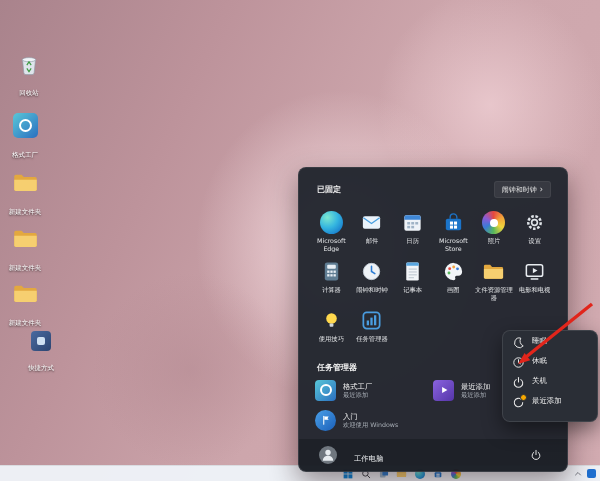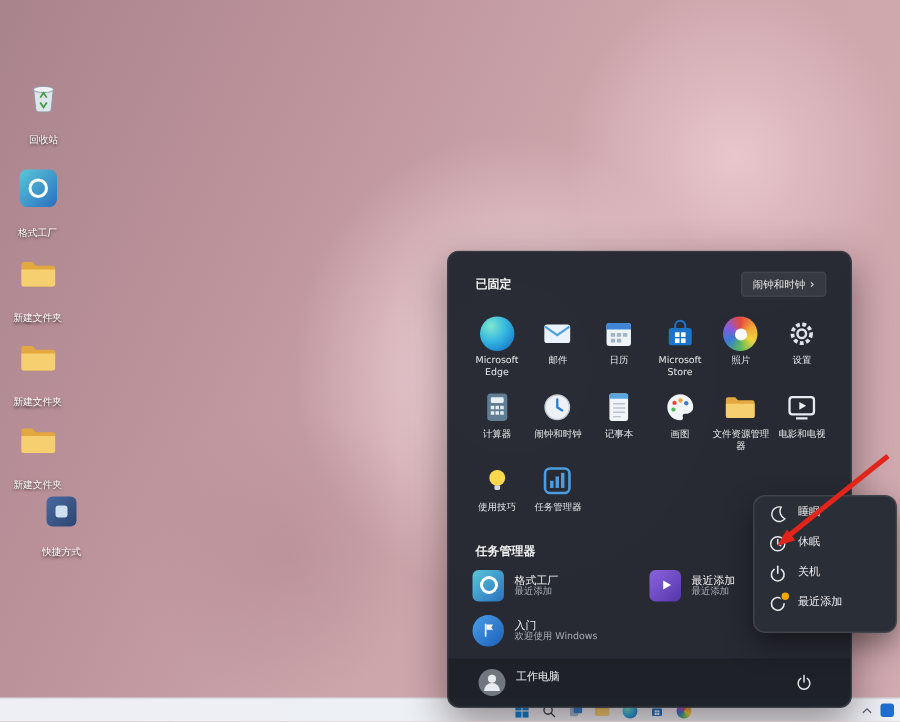--- a/index.html
+++ b/index.html
@@ -56,21 +56,21 @@
   .rec-ic{width:21px;height:21px;border-radius:4px;flex:0 0 auto;display:flex;align-items:center;justify-content:center;}
   .rec-ic.ffg{background:linear-gradient(135deg,#58c7d8,#2b6fc0);}
   .rec-ic.ffg .ring{width:8px;height:8px;border:2px solid #fff;border-radius:50%;}
   .rec-ic.ve{background:linear-gradient(135deg,#8a63e0,#5535a8);}
   .rec-ic.gs{background:linear-gradient(135deg,#4aa0e8,#1b5fb8);border-radius:50%;}
   .rec-title{font-size:7.3px;color:#f2f2f2;line-height:1.25;}
   .rec-sub{font-size:6.3px;color:#a7adb5;line-height:1.25;}
 
   .user-bar{position:absolute;left:0;right:0;bottom:0;height:32px;background:rgba(8,10,14,0.28);
     border-radius:0 0 8px 8px;display:flex;align-items:center;justify-content:space-between;padding:0 20px;}
-  .user-chip{display:flex;align-items:flex-start;gap:7px;}
+  .user-chip{display:flex;align-items:flex-end;gap:17px;}
   .avatar{width:18px;height:18px;border-radius:50%;background:#70777f;overflow:hidden;
     display:flex;align-items:center;justify-content:center;}
   .user-name{font-size:7.3px;color:#eef0f2;}
   .power-btn{width:22px;height:22px;border-radius:4px;display:flex;align-items:center;justify-content:center;}
 
   
   .power-menu{position:absolute;left:502px;top:330px;width:94px;z-index:30;
     background:#2a2e36;border:1px solid rgba(255,255,255,0.10);border-radius:8px;
     box-shadow:0 8px 20px rgba(0,0,0,0.45);padding:5px 0;}
   .pm-item{height:20px;display:flex;align-items:flex-start;gap:7px;padding:0 9px;font-size:7.4px;color:#ededed;}

